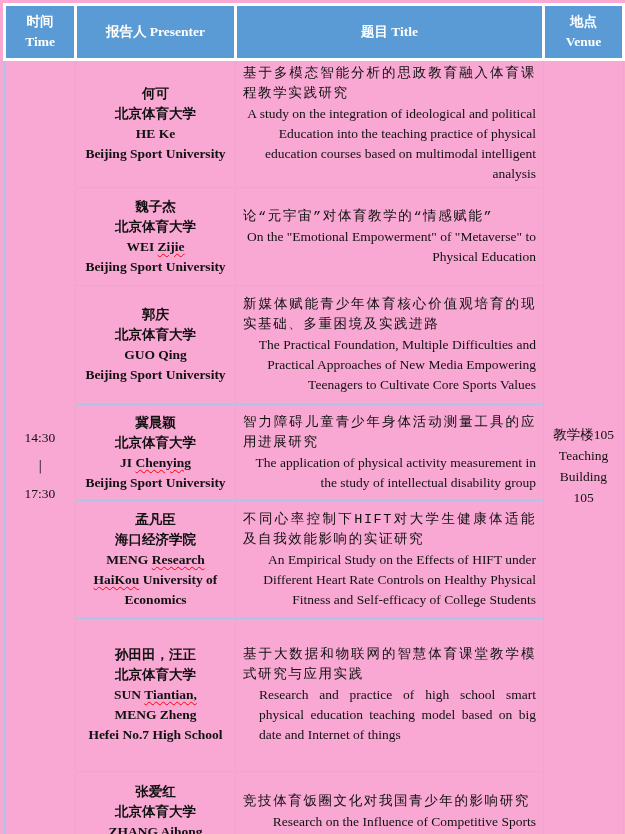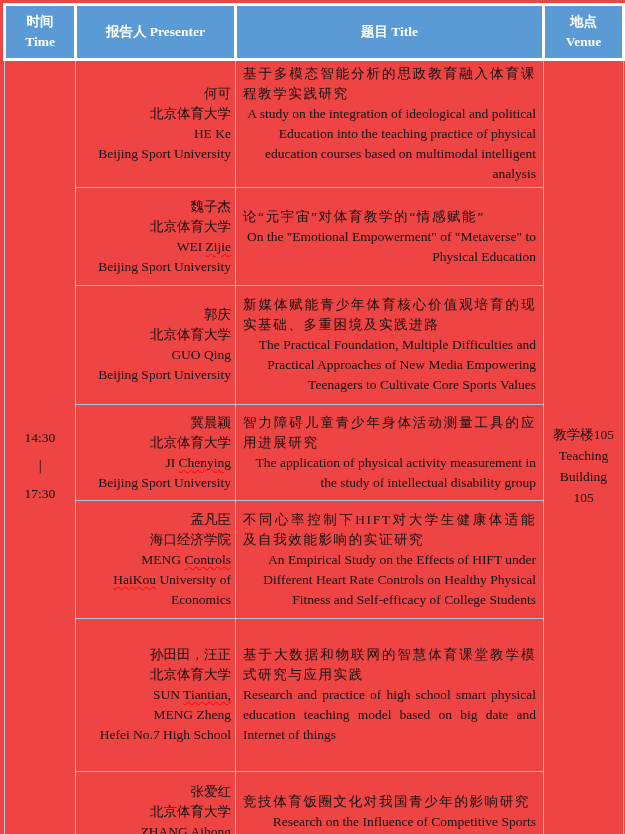--- a/index.html
+++ b/index.html
@@ -7,21 +7,21 @@
     padding: 0;
     background: #ffffff;
     font-family: "Liberation Serif", "DejaVu Serif", serif;
     color: #111111;
   }
   .page {
     width: 625px;
     height: 834px;
     box-sizing: border-box;
     padding: 3px;
-    background: #ef4444;
+    background: #f9a8d4;
   }
   table.schedule {
     border-collapse: collapse;
     table-layout: fixed;
     width: 619px;
     height: 828px;
     border: 1px solid #aac4e6;
   }
   
   thead th {
@@ -50,33 +50,35 @@
     text-align: center;
     line-height: 28px;
     padding: 0 2px;
   }
   .venue-cell {
     text-align: center;
     line-height: 21px;
     padding: 0 3px;
   }
   .presenter-cell {
-    text-align: right;
+    text-align: center;
     padding: 3px 4px;
+    font-weight: bold;
   }
   .title-cell { padding: 3px 7px; }
   .title-zh {
     text-align: justify;
     letter-spacing: 1.6px;
+    font-family: Liberation Mono, monospace;
   }
   .title-en {
     text-align: right;
     letter-spacing: 0;
   }
-  .title-en.justify { text-align: justify; }
+  .title-en.justify { text-align: justify; margin-left: 16px; }
   .err {
     text-decoration: underline wavy #ff0000;
     text-decoration-thickness: 1px;
     text-underline-offset: 2px;
   }
 </style>
 </head>
 <body>
 
 <div class="page">
@@ -158,21 +160,21 @@
           </td>
           <td class="title-cell">
             <div class="title-zh">智力障碍儿童青少年身体活动测量工具的应用进展研究</div>
             <div class="title-en">The application of physical activity measurement in the study of intellectual disability group</div>
           </td>
         </tr>
         <tr style="height: 118px;">
           <td class="presenter-cell">
             <div><span>孟凡臣</span></div>
             <div><span>海口经济学院</span></div>
-            <div><span>MENG </span><span class="err">Controls</span></div>
+            <div><span>MENG </span><span class="err">Research</span></div>
             <div><span class="err">HaiKou</span><span> University of Economics</span></div>
           </td>
           <td class="title-cell">
             <div class="title-zh">不同心率控制下HIFT对大学生健康体适能及自我效能影响的实证研究</div>
             <div class="title-en">An Empirical Study on the Effects of HIFT under Different Heart Rate Controls on Healthy Physical Fitness and Self-efficacy of College Students</div>
           </td>
         </tr>
         <tr style="height: 153px;">
           <td class="presenter-cell">
             <div><span>孙田田，汪正</span></div>

